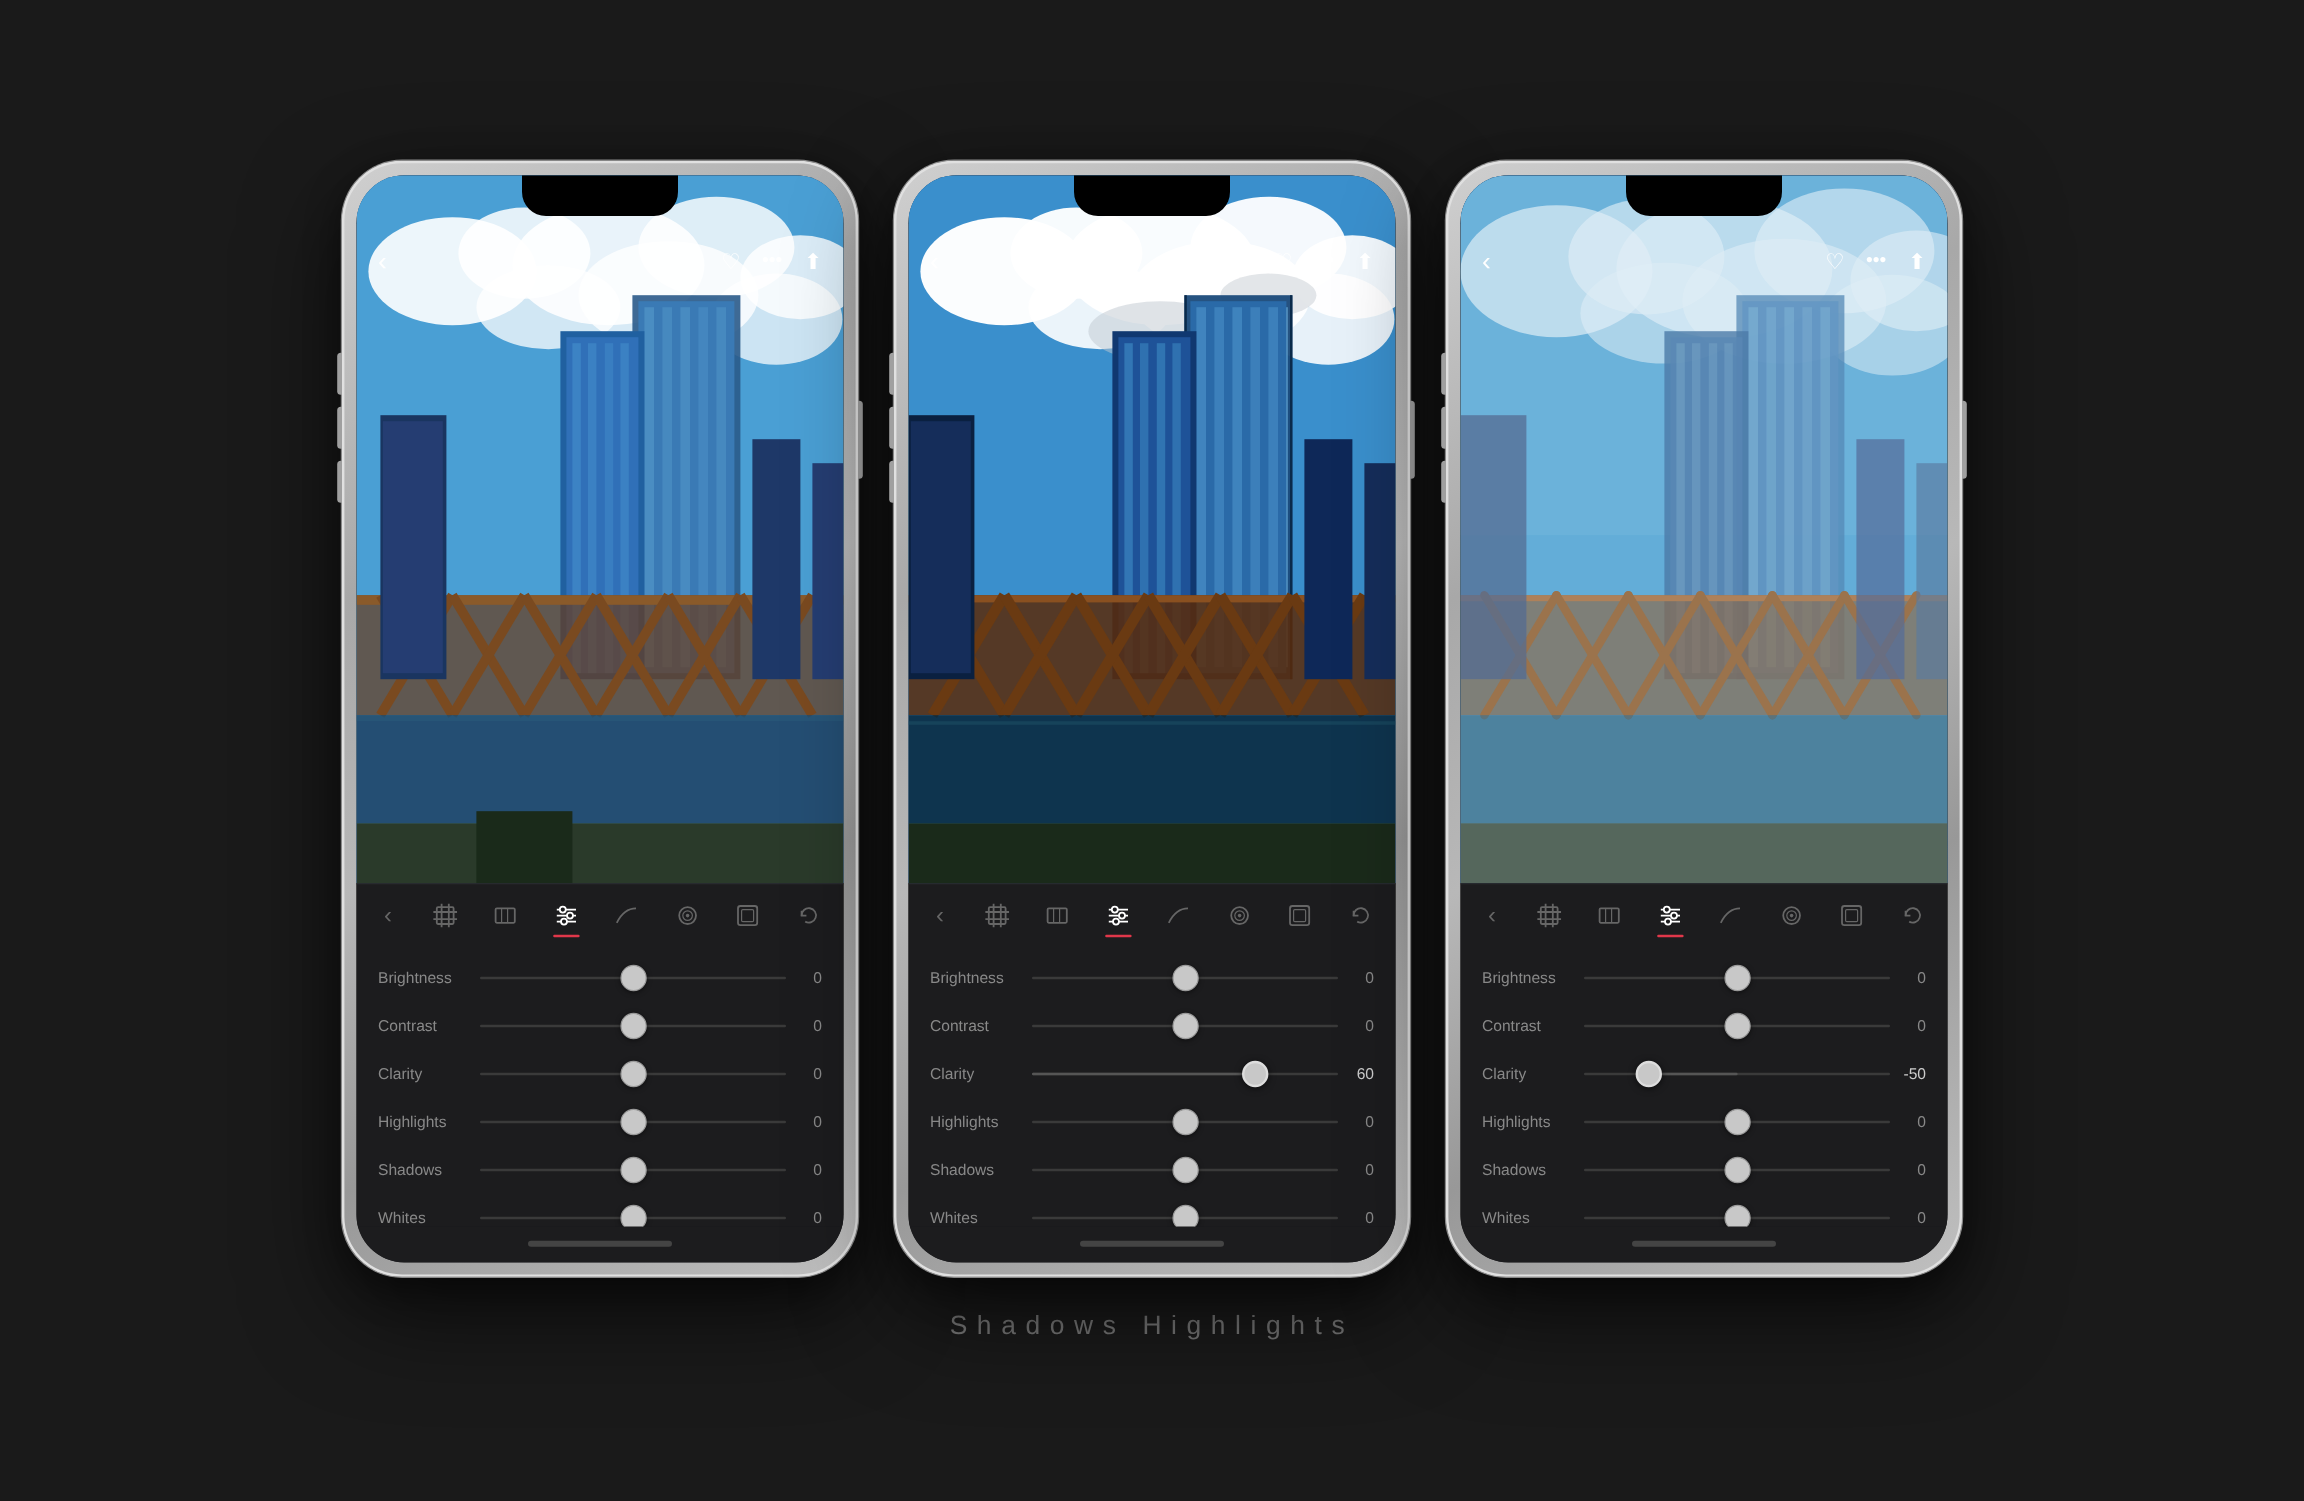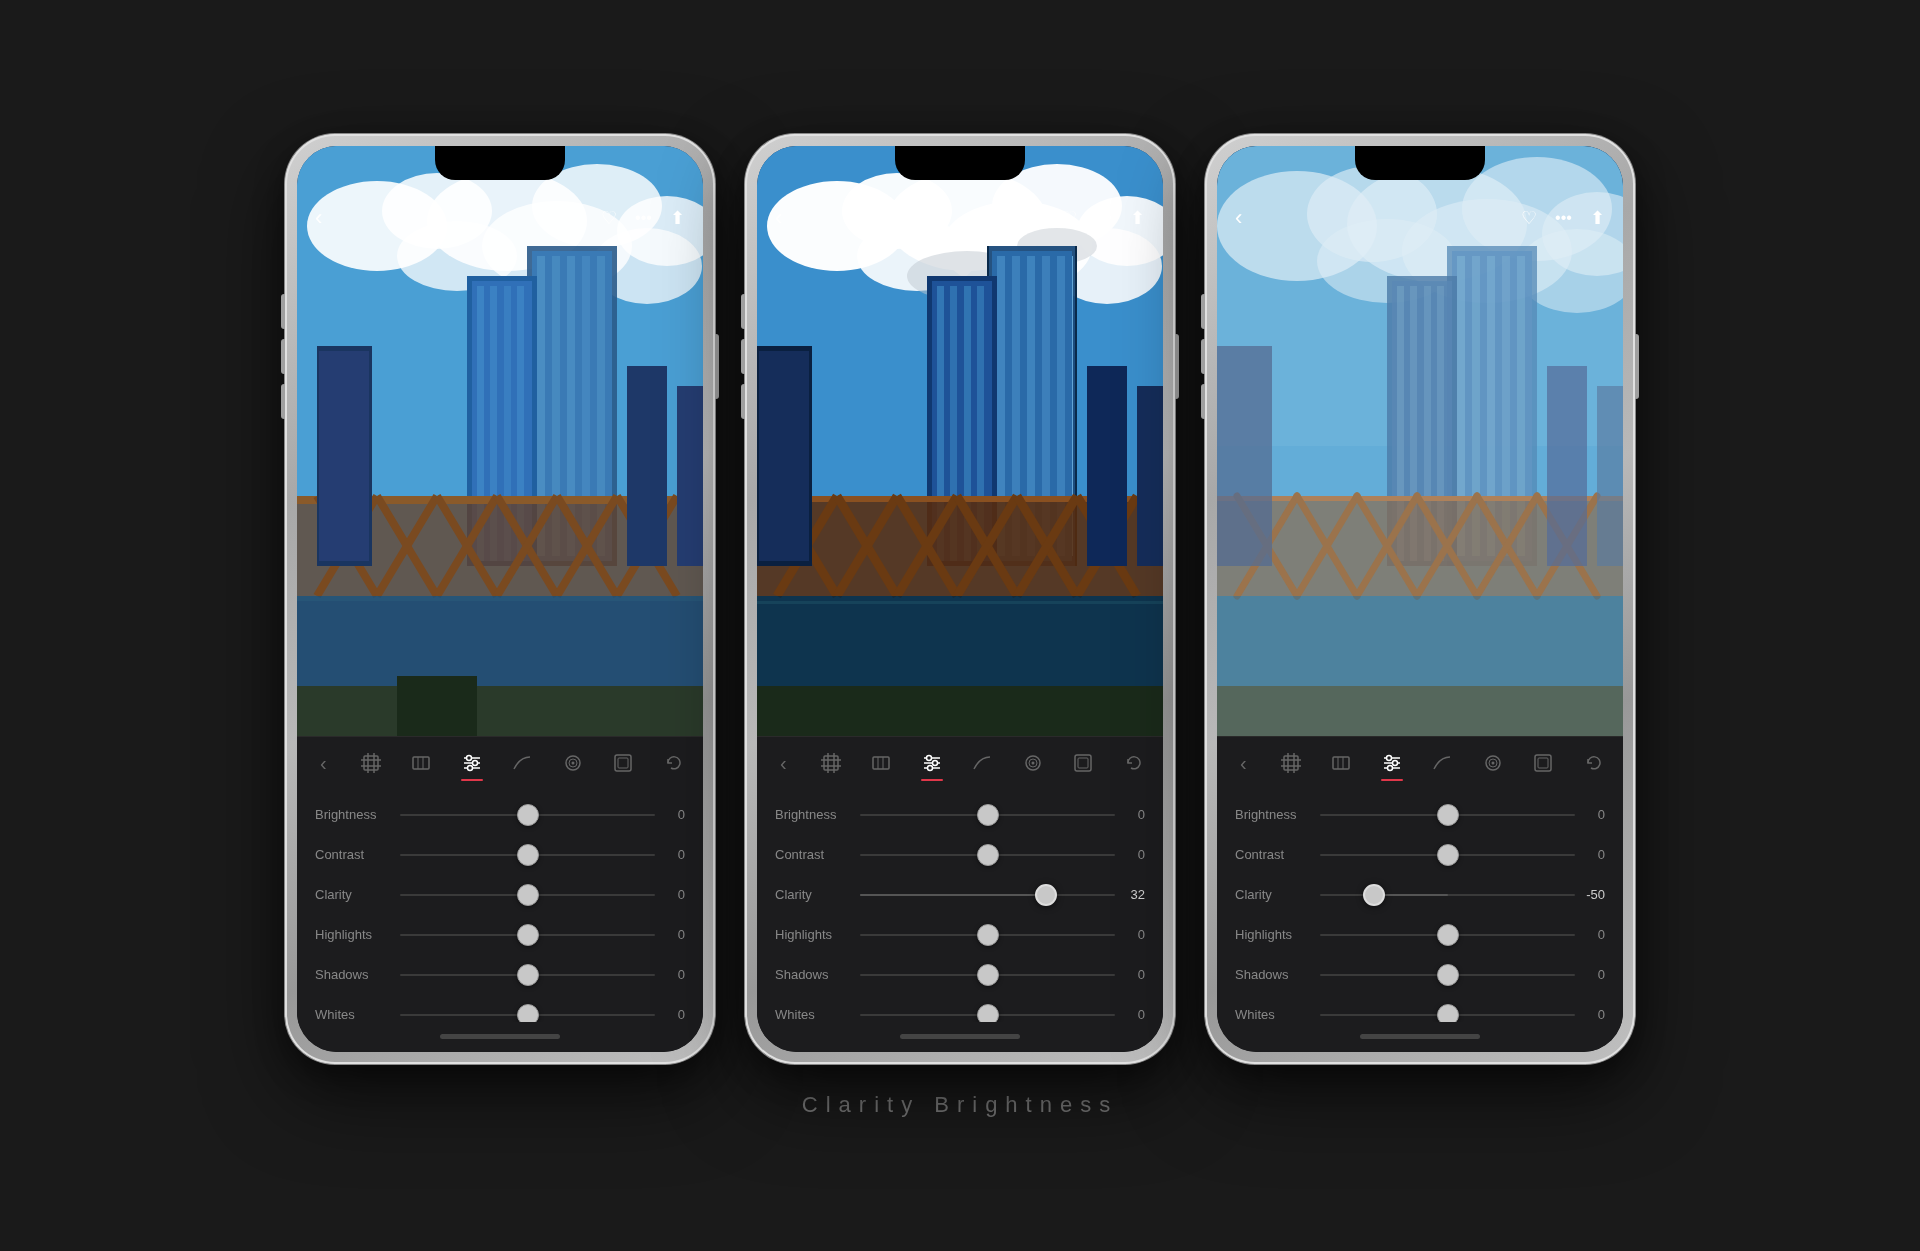--- a/index.html
+++ b/index.html
@@ -477,21 +477,21 @@
           </div>
 
           <div style="display:flex;align-items:center;margin-bottom:10px;height:30px;">
             <span style="color:#888;font-size:13px;width:85px;flex-shrink:0;">Clarity</span>
             <div style="flex:1;height:20px;display:flex;align-items:center;position:relative;">
               <div style="width:100%;height:2px;background:#3a3a3a;border-radius:1px;position:relative;">
                 <div style="position:absolute;left:0;right:27%;height:100%;background:#555;border-radius:1px;"></div>
                 <div style="position:absolute;width:22px;height:22px;border-radius:50%;background:#c8c8c8;border:2px solid #ddd;top:50%;left:73%;transform:translate(-50%,-50%);box-shadow:0 1px 6px rgba(0,0,0,0.6);"></div>
               </div>
             </div>
-            <span style="color:#ccc;font-size:13px;width:30px;text-align:right;">32</span>
+            <span style="color:#ccc;font-size:13px;width:30px;text-align:right;">60</span>
           </div>
           <div style="display:flex;align-items:center;margin-bottom:10px;height:30px;">
             <span style="color:#888;font-size:13px;width:85px;flex-shrink:0;">Highlights</span>
             <div style="flex:1;height:20px;display:flex;align-items:center;">
                 <div style="width:100%;height:2px;background:#3a3a3a;border-radius:1px;position:relative;">
                   <div style="position:absolute;width:22px;height:22px;border-radius:50%;background:#c8c8c8;border:1px solid #999;top:50%;left:50%;transform:translate(-50%,-50%);box-shadow:0 1px 4px rgba(0,0,0,0.5);"></div>
                 </div>
               </div>
             <span style="color:#888;font-size:13px;width:30px;text-align:right;">0</span>
           </div>
@@ -706,15 +706,15 @@
         </div>
         <div style="flex:0 0 30px;background:#1c1c1e;display:flex;align-items:center;justify-content:center;">
           <div style="width:120px;height:5px;background:#444;border-radius:3px;"></div>
         </div>
       </div>
     </div>
 
   </div>
 
   <div style="margin-top:28px;color:#777;font-size:22px;font-weight:300;letter-spacing:8px;text-align:center;">
-    <span>Clarity  Brightness</span>
+    <span>Shadows  Highlights</span>
   </div>
 </div>
 
 </body></html>

